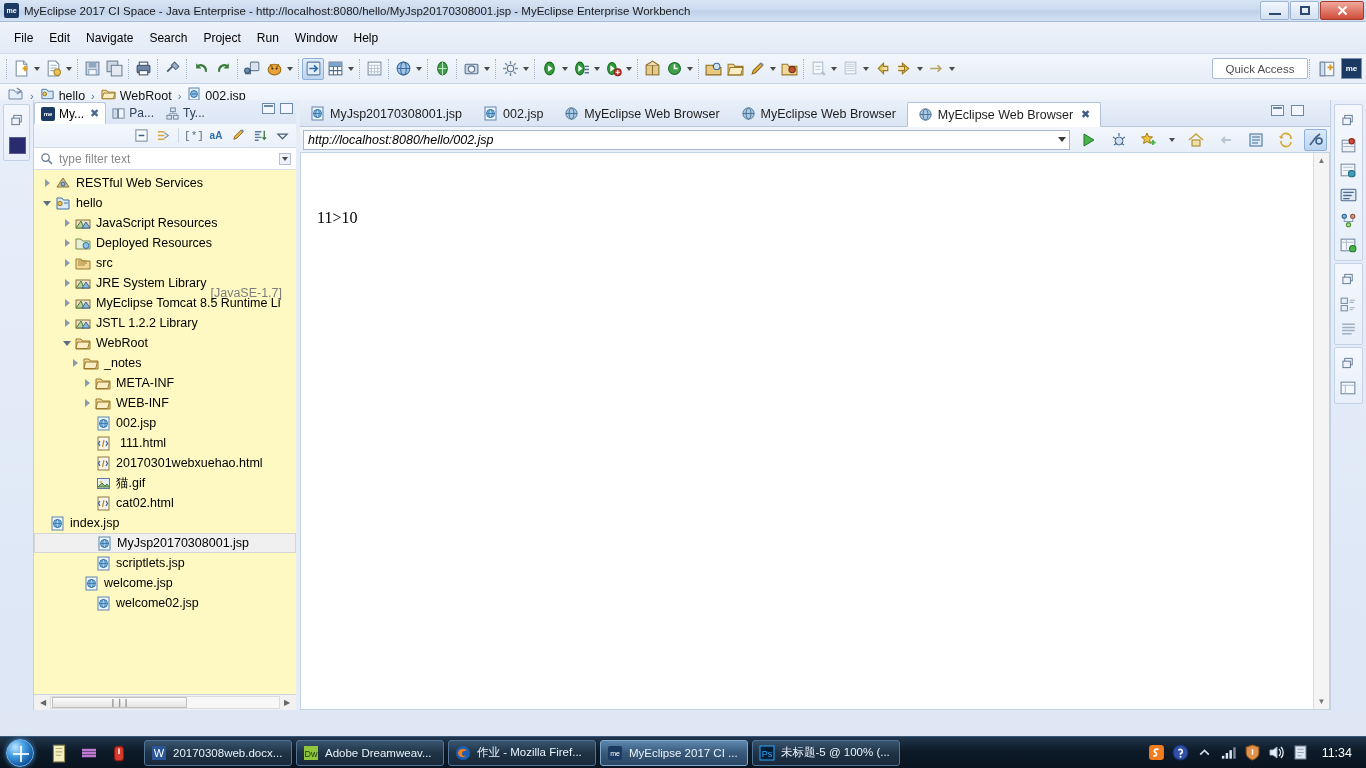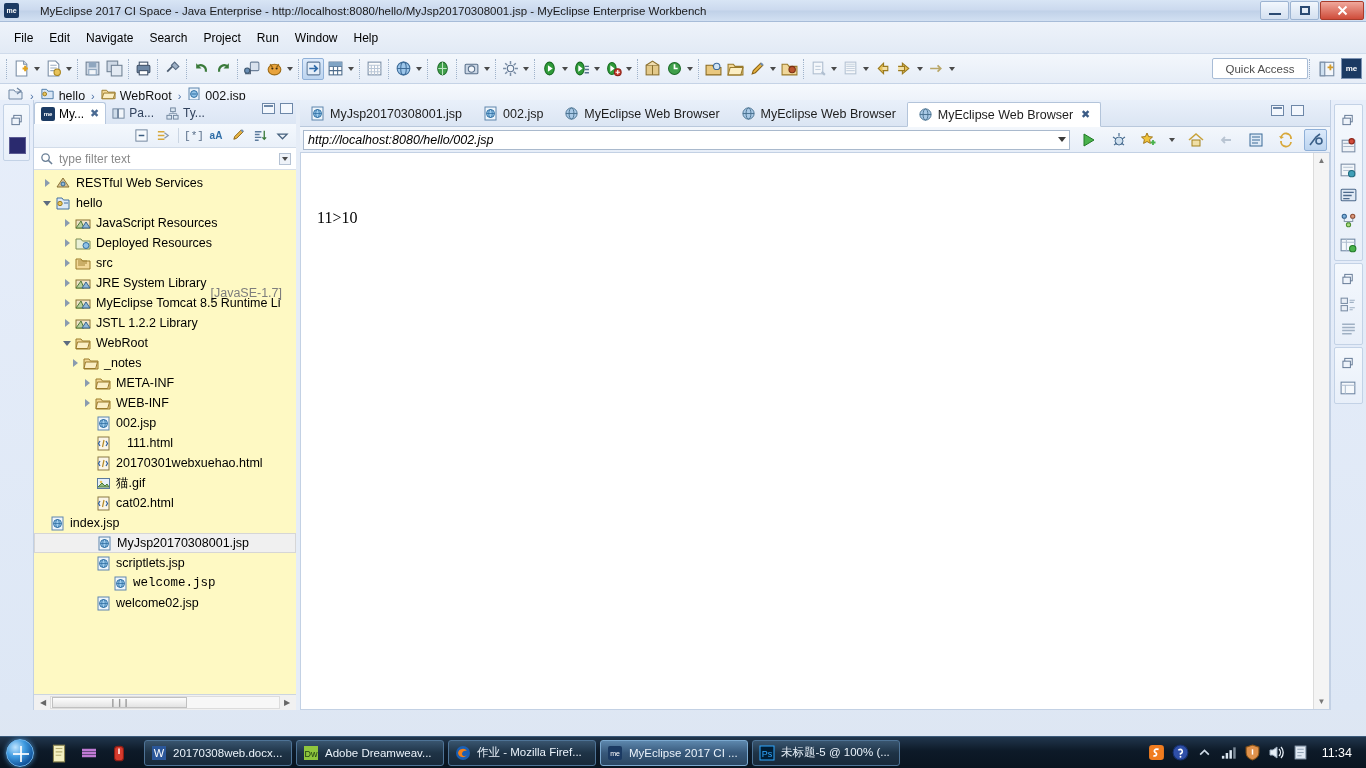--- a/index.html
+++ b/index.html
@@ -18,21 +18,20 @@
   }
 
   
   .titlebar {
     height: 22px;
     background: linear-gradient(to bottom,#d8e5f5 0%,#cbd9ee 48%,#c0d1e8 52%,#d2e0f2 100%);
     border-bottom: 1px solid #a7bcd8;
     display: flex; align-items: center;
     padding-left: 4px;
     position: relative;
-    gap: 16px;
   }
   .title-icon {
     width: 15px; height: 15px;
     background: #1b3a63;
     color: #fff; font-size: 7px; font-weight: bold;
     display: flex; align-items: center; justify-content: center;
     border-radius: 2px; margin-right: 5px;
     font-family: "Liberation Sans", sans-serif;
   }
   .title-text {
@@ -1002,21 +1001,21 @@
           <div class="row" style="padding-left: 46px;">
             <span class="twisty"></span>
             <span class="tree-icon">
               <svg width="15" height="15" viewBox="0 0 15 15">
                 <rect x="2" y="1" width="11" height="13" fill="#fbf6e8" stroke="#8a7a45"></rect>
                 <path d="M4 5 L2.5 7.5 L4 10" fill="none" stroke="#2f5f9f" stroke-width="1.2"></path>
                 <path d="M10 5 L11.5 7.5 L10 10" fill="none" stroke="#2f5f9f" stroke-width="1.2"></path>
                 <path d="M8 4 L6.5 11" stroke="#b58b2a" stroke-width="1.2"></path>
               </svg>
             </span>
-            <span style="margin-left: 15px;">111.html</span>
+            <span style="margin-left: 8px;">111.html</span>
           </div>
           <div class="row" style="padding-left: 46px;">
             <span class="twisty"></span>
             <span class="tree-icon">
               <svg width="15" height="15" viewBox="0 0 15 15">
                 <rect x="2" y="1" width="11" height="13" fill="#fbf6e8" stroke="#8a7a45"></rect>
                 <path d="M4 5 L2.5 7.5 L4 10" fill="none" stroke="#2f5f9f" stroke-width="1.2"></path>
                 <path d="M10 5 L11.5 7.5 L10 10" fill="none" stroke="#2f5f9f" stroke-width="1.2"></path>
                 <path d="M8 4 L6.5 11" stroke="#b58b2a" stroke-width="1.2"></path>
               </svg>
@@ -1075,21 +1074,21 @@
             <span class="tree-icon">
               <svg width="15" height="15" viewBox="0 0 15 15">
                 <rect x="2" y="1" width="11" height="13" fill="#eef5fb" stroke="#5f86ad"></rect>
                 <circle cx="7.5" cy="7.5" r="4" fill="#9fcdee" stroke="#2f6fa3"></circle>
                 <ellipse cx="7.5" cy="7.5" rx="1.8" ry="4" fill="none" stroke="#2f6fa3" stroke-width="0.8"></ellipse>
                 <path d="M3.5 7.5h8" stroke="#2f6fa3" stroke-width="0.8"></path>
               </svg>
             </span>
             <span style="margin-left: 4px;">scriptlets.jsp</span>
           </div>
-          <div class="row" style="padding-left: 63px; font-family: Liberation Mono, monospace;">
+          <div class="row" style="padding-left: 34px;">
             <span class="twisty"></span>
             <span class="tree-icon">
               <svg width="15" height="15" viewBox="0 0 15 15">
                 <rect x="2" y="1" width="11" height="13" fill="#eef5fb" stroke="#5f86ad"></rect>
                 <circle cx="7.5" cy="7.5" r="4" fill="#9fcdee" stroke="#2f6fa3"></circle>
                 <ellipse cx="7.5" cy="7.5" rx="1.8" ry="4" fill="none" stroke="#2f6fa3" stroke-width="0.8"></ellipse>
                 <path d="M3.5 7.5h8" stroke="#2f6fa3" stroke-width="0.8"></path>
               </svg>
             </span>
             <span style="margin-left: 4px;">welcome.jsp</span>

